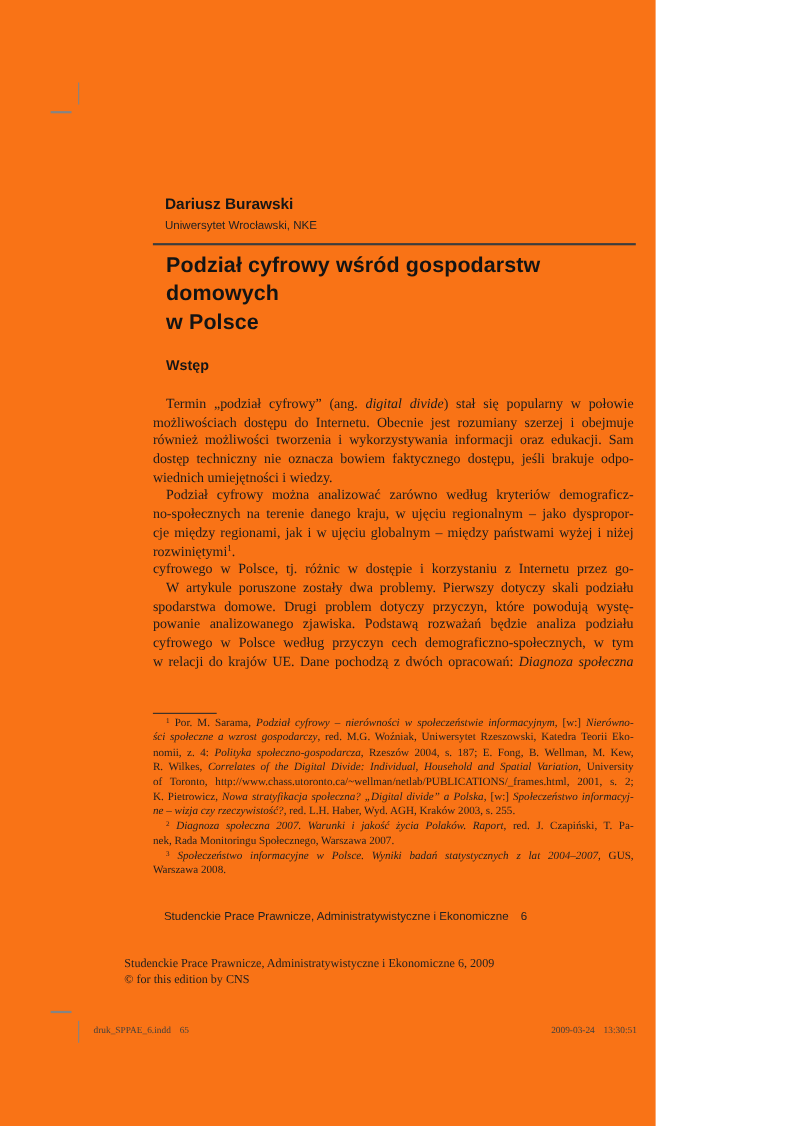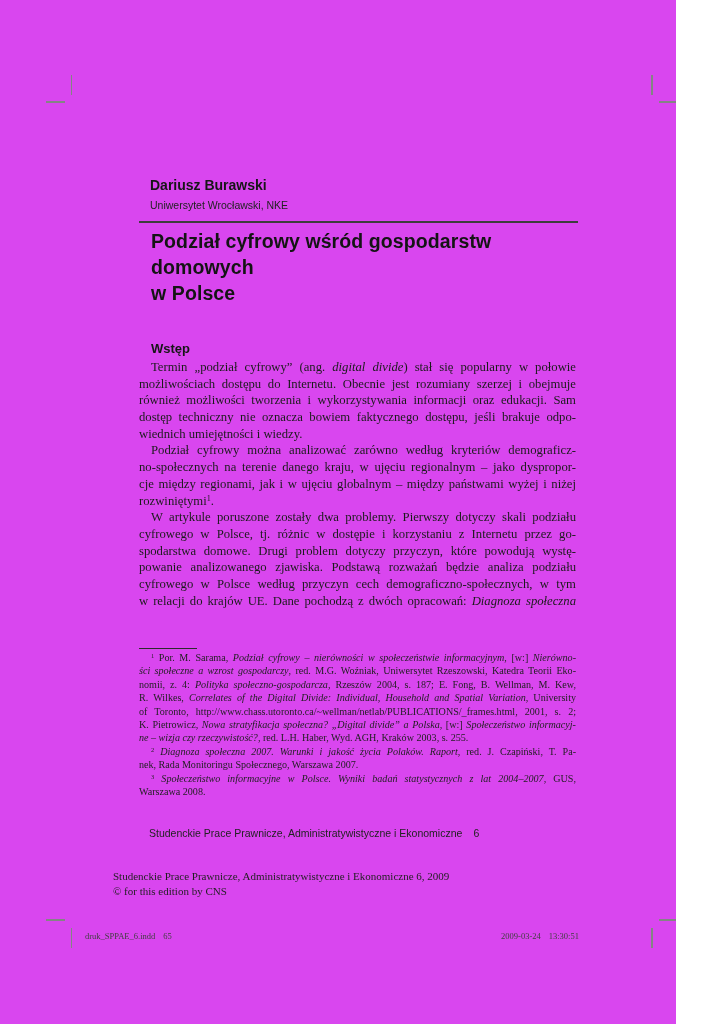--- a/index.html
+++ b/index.html
@@ -1,28 +1,28 @@
 <!DOCTYPE html>
 <html lang="pl"><head>
 <meta charset="utf-8">
 <style>
   html,body{margin:0;padding:0;background:#ffffff;}
   .page{
-    position:relative;width:676px;height:1024px;background:#d946ef;
+    position:relative;width:596px;height:1024px;background:#f97316;
     overflow:hidden;color:#1c1c1c;
   }
   .abs{position:absolute;}
   .mark{position:absolute;background:#848484;}
 
   
   .author{left:150px;top:177px;font:bold 14px/17px "Liberation Sans",sans-serif;color:#161616;}
   .affil{left:150px;top:199px;font:10.5px/13px "Liberation Sans",sans-serif;color:#222;}
   .hrule{left:139px;top:221px;width:439px;height:2px;background:#3d3d3d;}
   .title{left:151px;top:228px;width:440px;font:600 19.5px/26px "Liberation Sans",sans-serif;color:#141414;letter-spacing:.1px;}
-  .section-h{left:151px;top:341px;font:bold 13px/16px "Liberation Sans",sans-serif;color:#161616;}
+  .section-h{left:151px;top:324px;font:bold 13px/16px "Liberation Sans",sans-serif;color:#161616;}
 
   
   .bodytext{left:139px;top:359px;width:437px;}
   .bline{
     font:12.7px/16.7px "Liberation Serif",serif;height:16.7px;
     text-align:justify;text-align-last:justify;white-space:nowrap;color:#1b1b1b;
   }
   .bline.first{text-indent:12px;}
   .bline.last{text-align-last:left;white-space:normal;}
   .it{font-style:italic;}
@@ -75,22 +75,22 @@
   <div class="abs bodytext" id="body-text">
       <div class="bline first"><span>Termin „podział cyfrowy” (ang. </span><span class="it">digital divide</span><span>) stał się popularny w połowie</span></div>
       <div class="bline"><span>możliwościach dostępu do Internetu. Obecnie jest rozumiany szerzej i obejmuje</span></div>
       <div class="bline"><span>również możliwości tworzenia i wykorzystywania informacji oraz edukacji. Sam</span></div>
       <div class="bline"><span>dostęp techniczny nie oznacza bowiem faktycznego dostępu, jeśli brakuje odpo-</span></div>
       <div class="bline last"><span>wiednich umiejętności i wiedzy.</span></div>
       <div class="bline first"><span>Podział cyfrowy można analizować zarówno według kryteriów demograficz-</span></div>
       <div class="bline"><span>no-społecznych na terenie danego kraju, w ujęciu regionalnym – jako dyspropor-</span></div>
       <div class="bline"><span>cje między regionami, jak i w ujęciu globalnym – między państwami wyżej i niżej</span></div>
       <div class="bline last"><span>rozwiniętymi</span><sup>1</sup><span>.</span></div>
+      <div class="bline"><span>cyfrowego w Polsce, tj. różnic w dostępie i korzystaniu z Internetu przez go-</span></div>
       <div class="bline first"><span>W artykule poruszone zostały dwa problemy. Pierwszy dotyczy skali podziału</span></div>
-      <div class="bline"><span>cyfrowego w Polsce, tj. różnic w dostępie i korzystaniu z Internetu przez go-</span></div>
       <div class="bline"><span>spodarstwa domowe. Drugi problem dotyczy przyczyn, które powodują wystę-</span></div>
       <div class="bline"><span>powanie analizowanego zjawiska. Podstawą rozważań będzie analiza podziału</span></div>
       <div class="bline"><span>cyfrowego w Polsce według przyczyn cech demograficzno-społecznych, w tym</span></div>
       <div class="bline"><span>w relacji do krajów UE. Dane pochodzą z dwóch opracowań: </span><span class="it">Diagnoza społeczna</span></div>
     </div>
 
   <div class="abs fnrule"></div>
   <div class="abs footnotes" id="footnotes">
       <div class="fline first"><sup>1</sup><span> Por. M. Sarama, </span><span class="it">Podział cyfrowy – nierówności w społeczeństwie informacyjnym</span><span>, [w:] </span><span class="it">Nierówno-</span></div>
       <div class="fline"><span class="it">ści społeczne a wzrost gospodarczy</span><span>, red. M.G. Woźniak, Uniwersytet Rzeszowski, Katedra Teorii Eko-</span></div>

